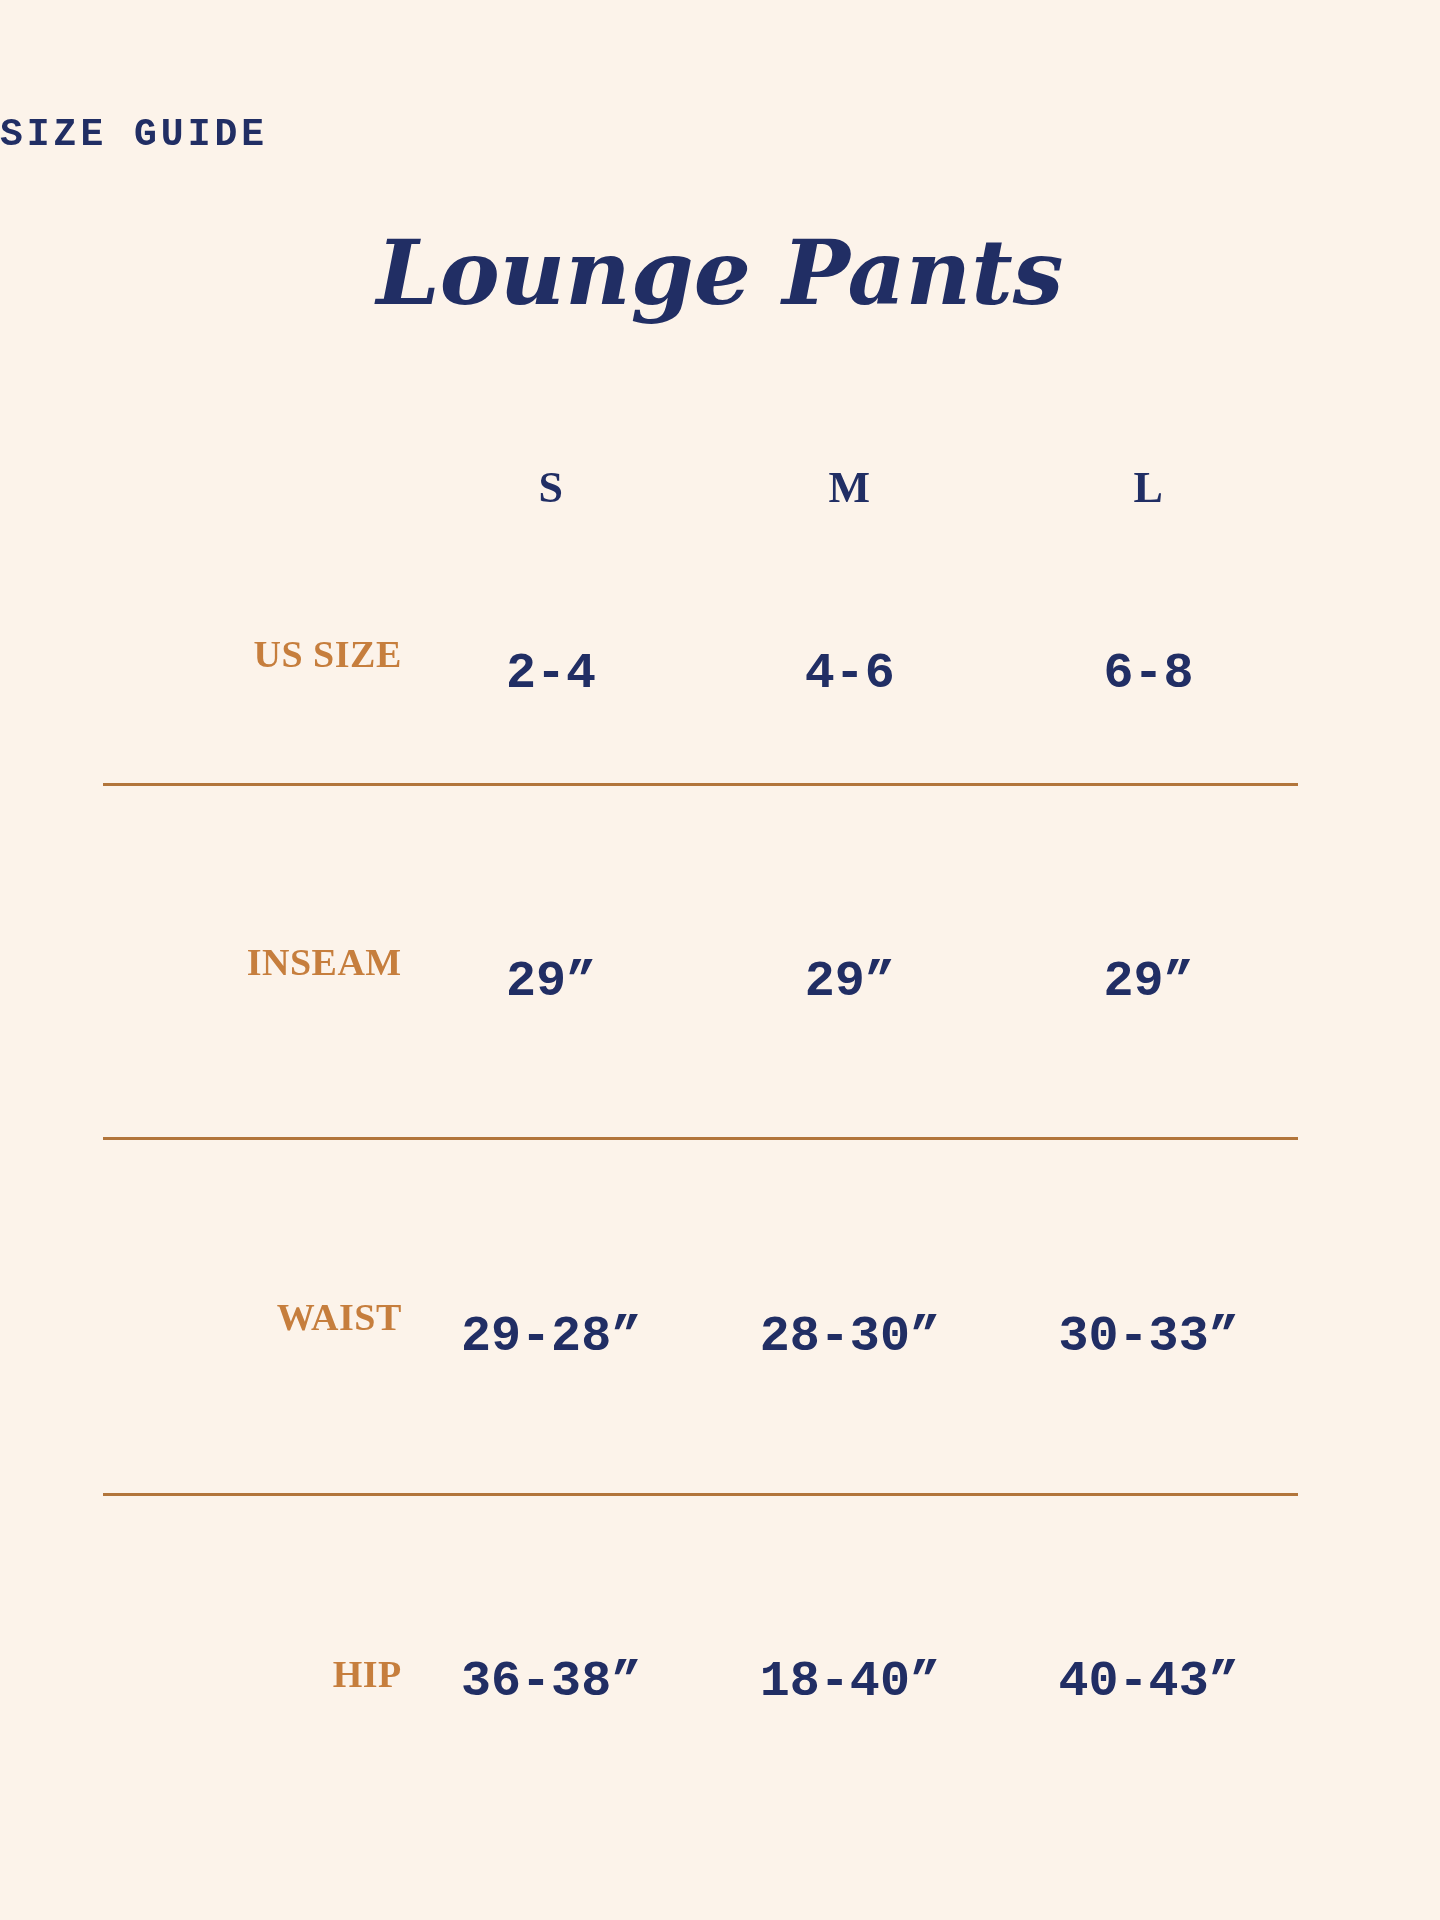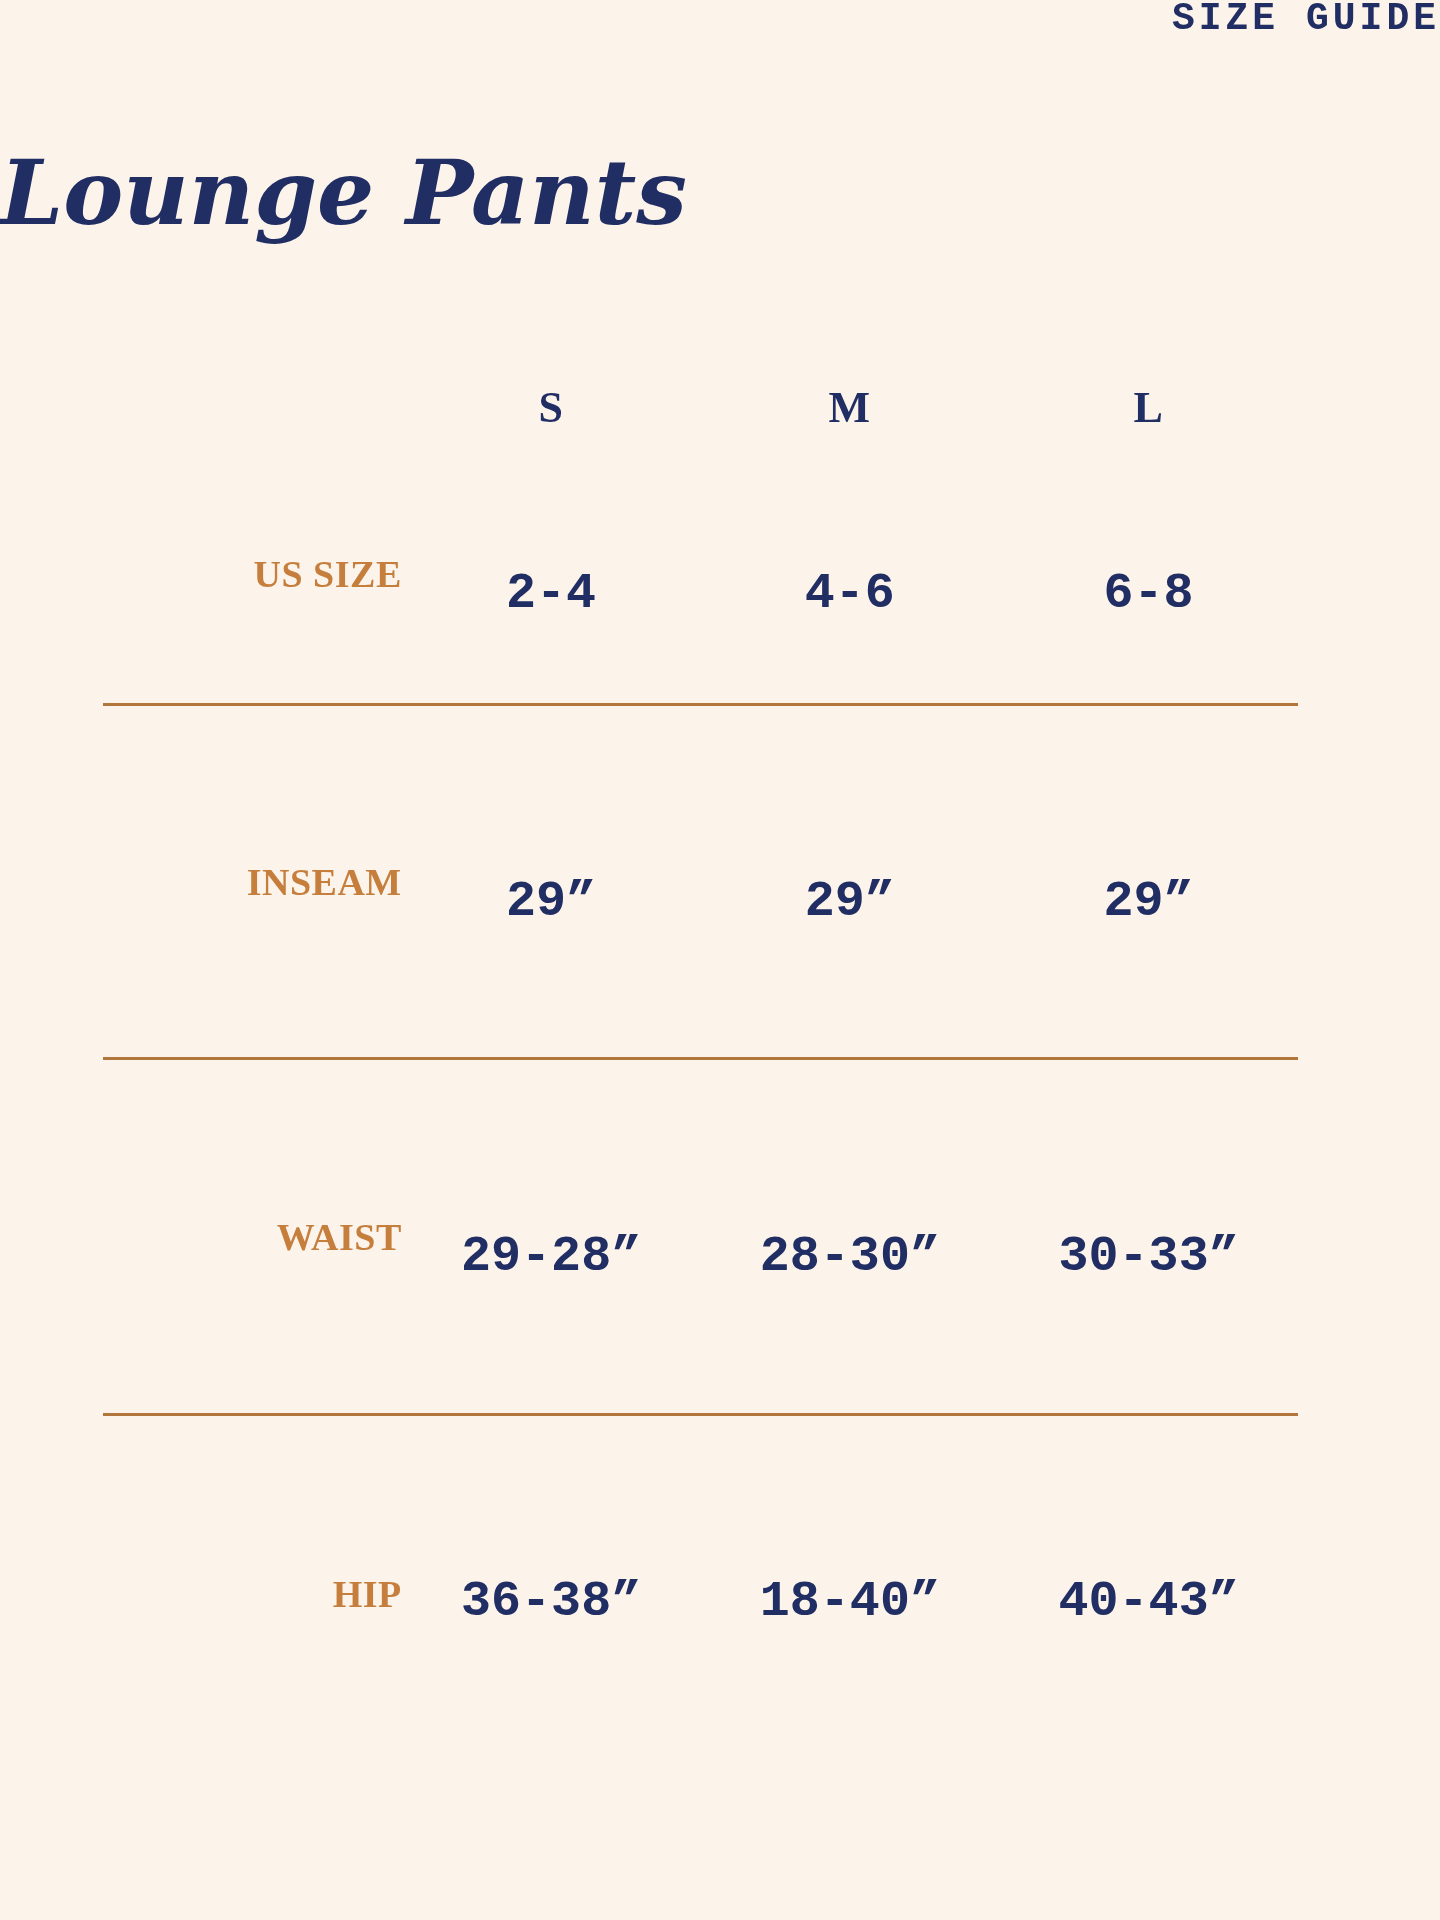--- a/index.html
+++ b/index.html
@@ -8,32 +8,33 @@
   .page {
     position: relative;
     width: 1440px;
     height: 1920px;
     background: #FCF3EA;
     overflow: hidden;
     font-family: "Liberation Sans", sans-serif;
   }
 
   .eyebrow {
-    text-align: right;
+    padding-top: 116px;
+    text-align: left;
     font-family: "Liberation Mono", monospace;
     font-weight: bold;
     font-size: 38px;
     line-height: 1;
     letter-spacing: 4px;
     color: #212E64;
   }
 
   .title {
-    margin-top: 109px;
-    text-align: left;
+    margin-top: 73px;
+    text-align: center;
     font-family: "DejaVu Serif", serif;
     font-style: italic;
     font-weight: bold;
     font-size: 90px;
     line-height: 1;
     color: #212E64;
   }
 
   .size-table {
     margin: 132px 142px 0 103px; 

